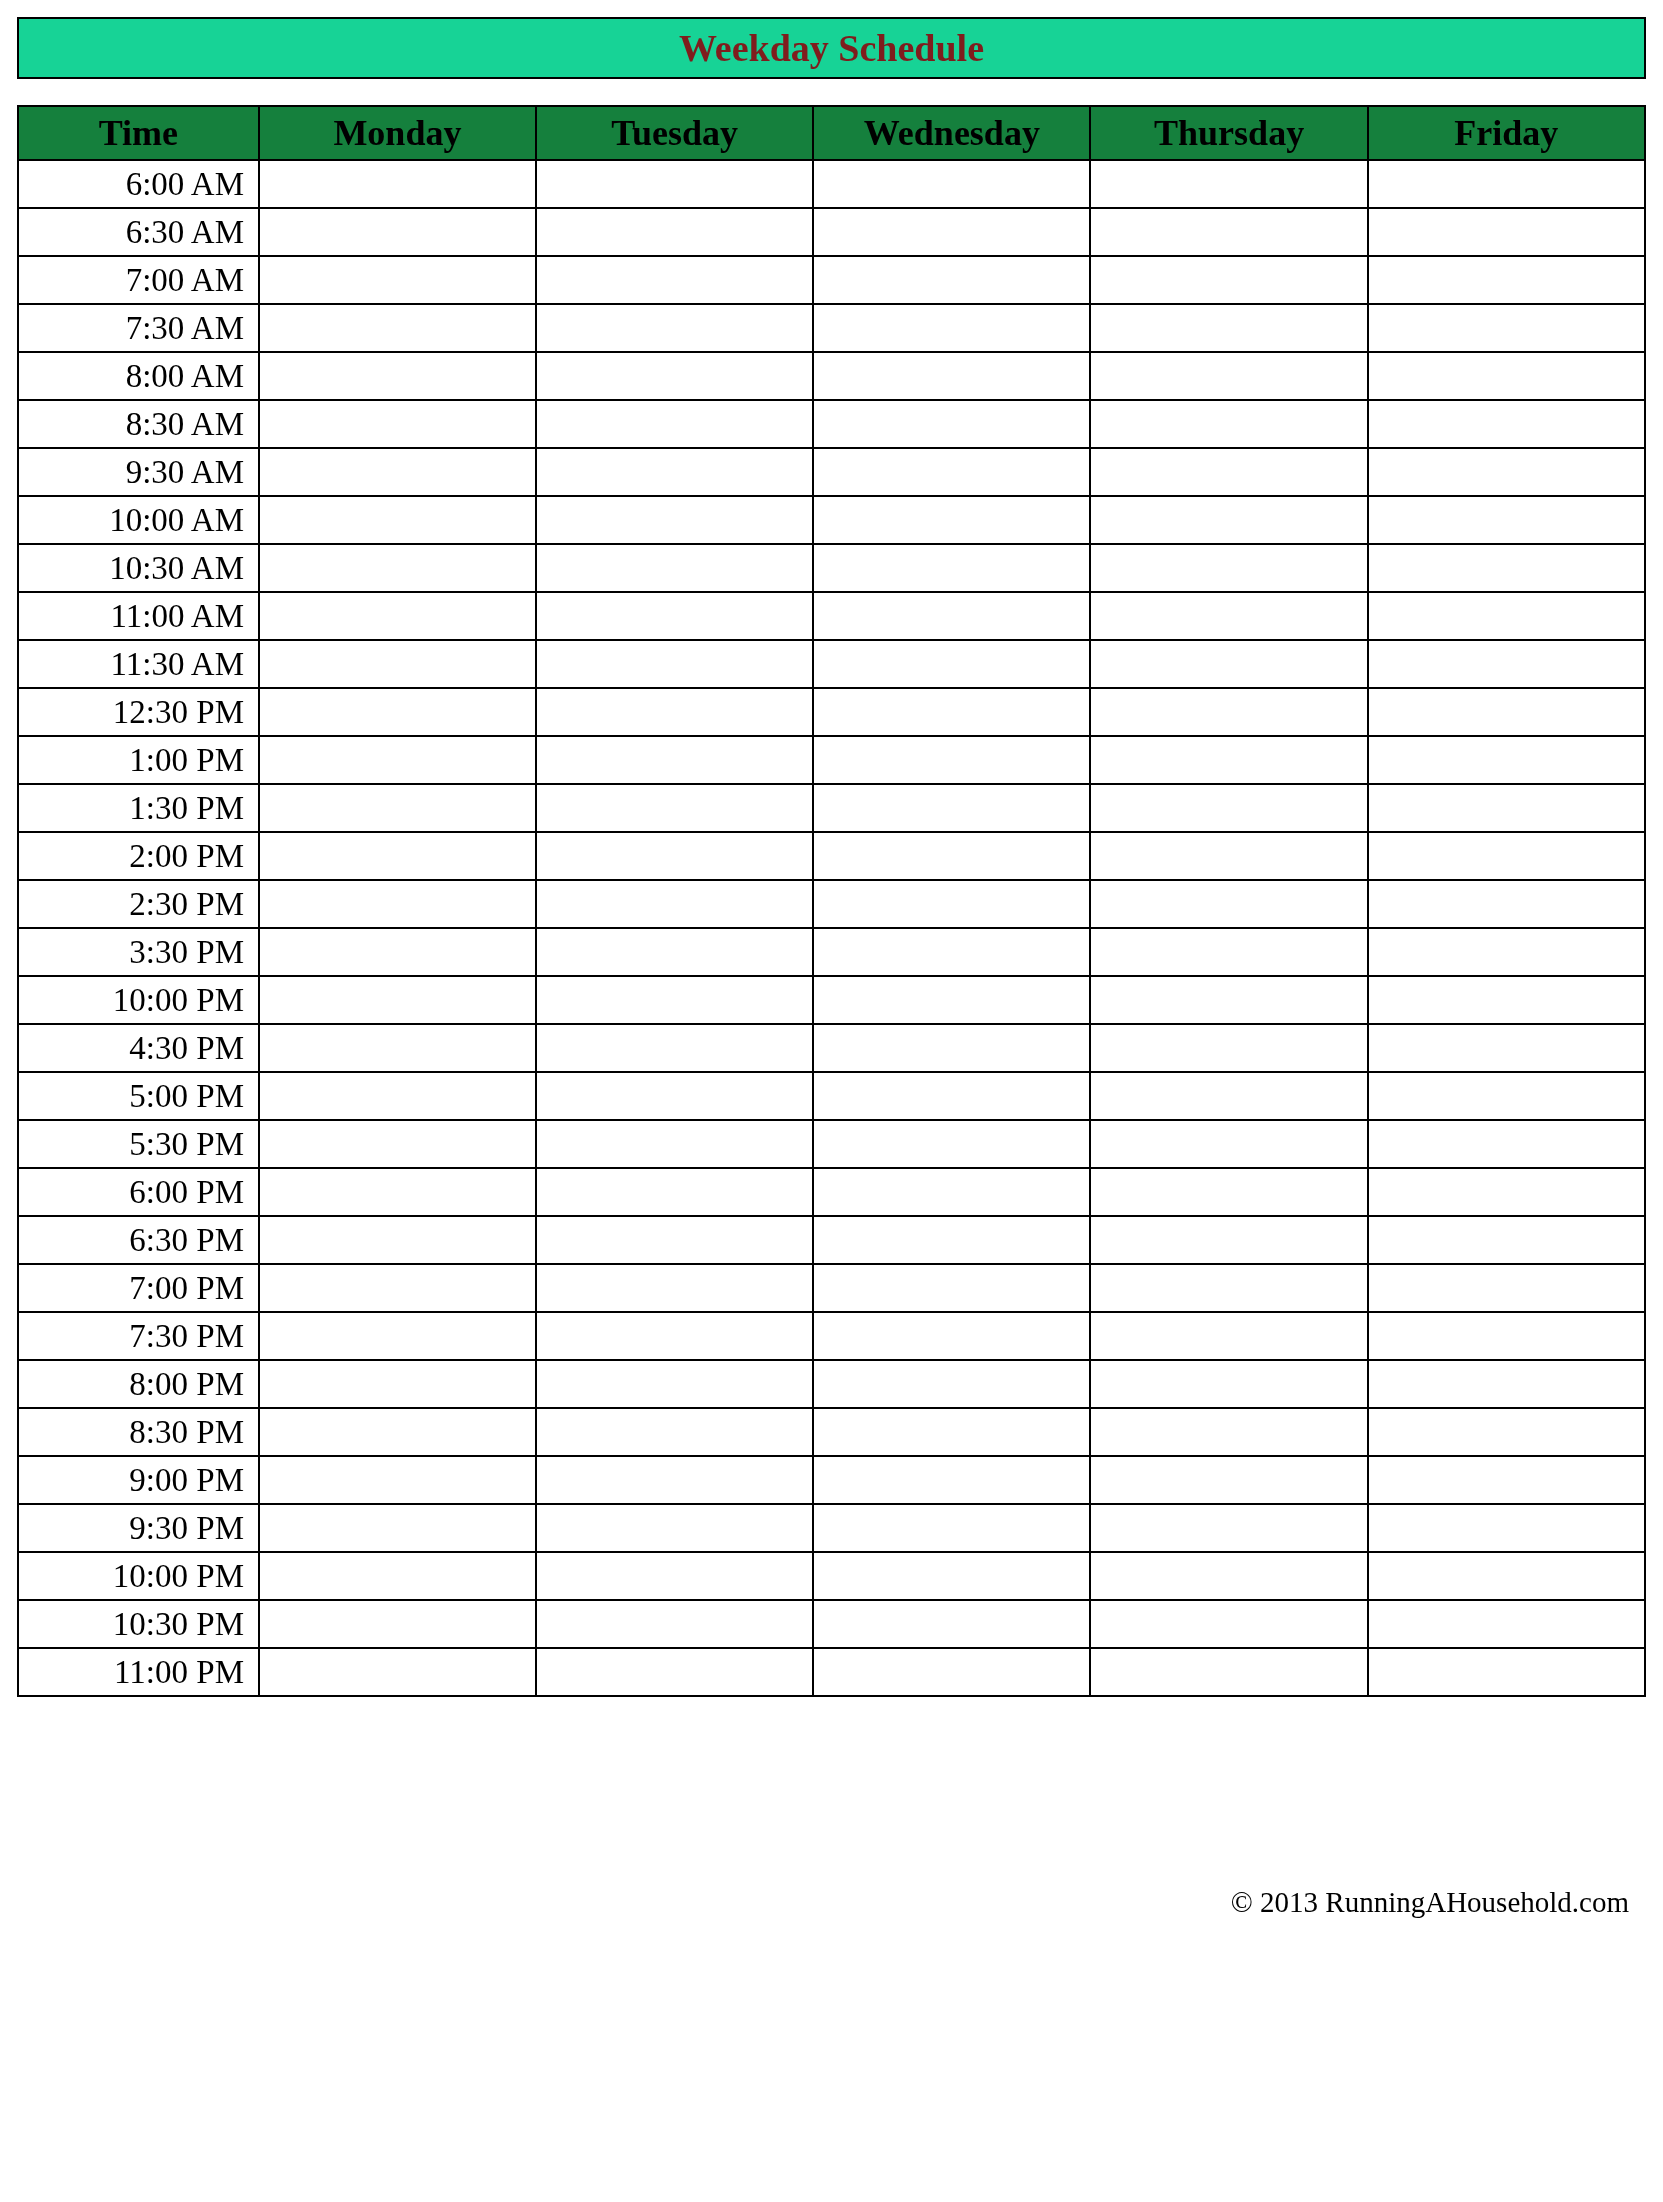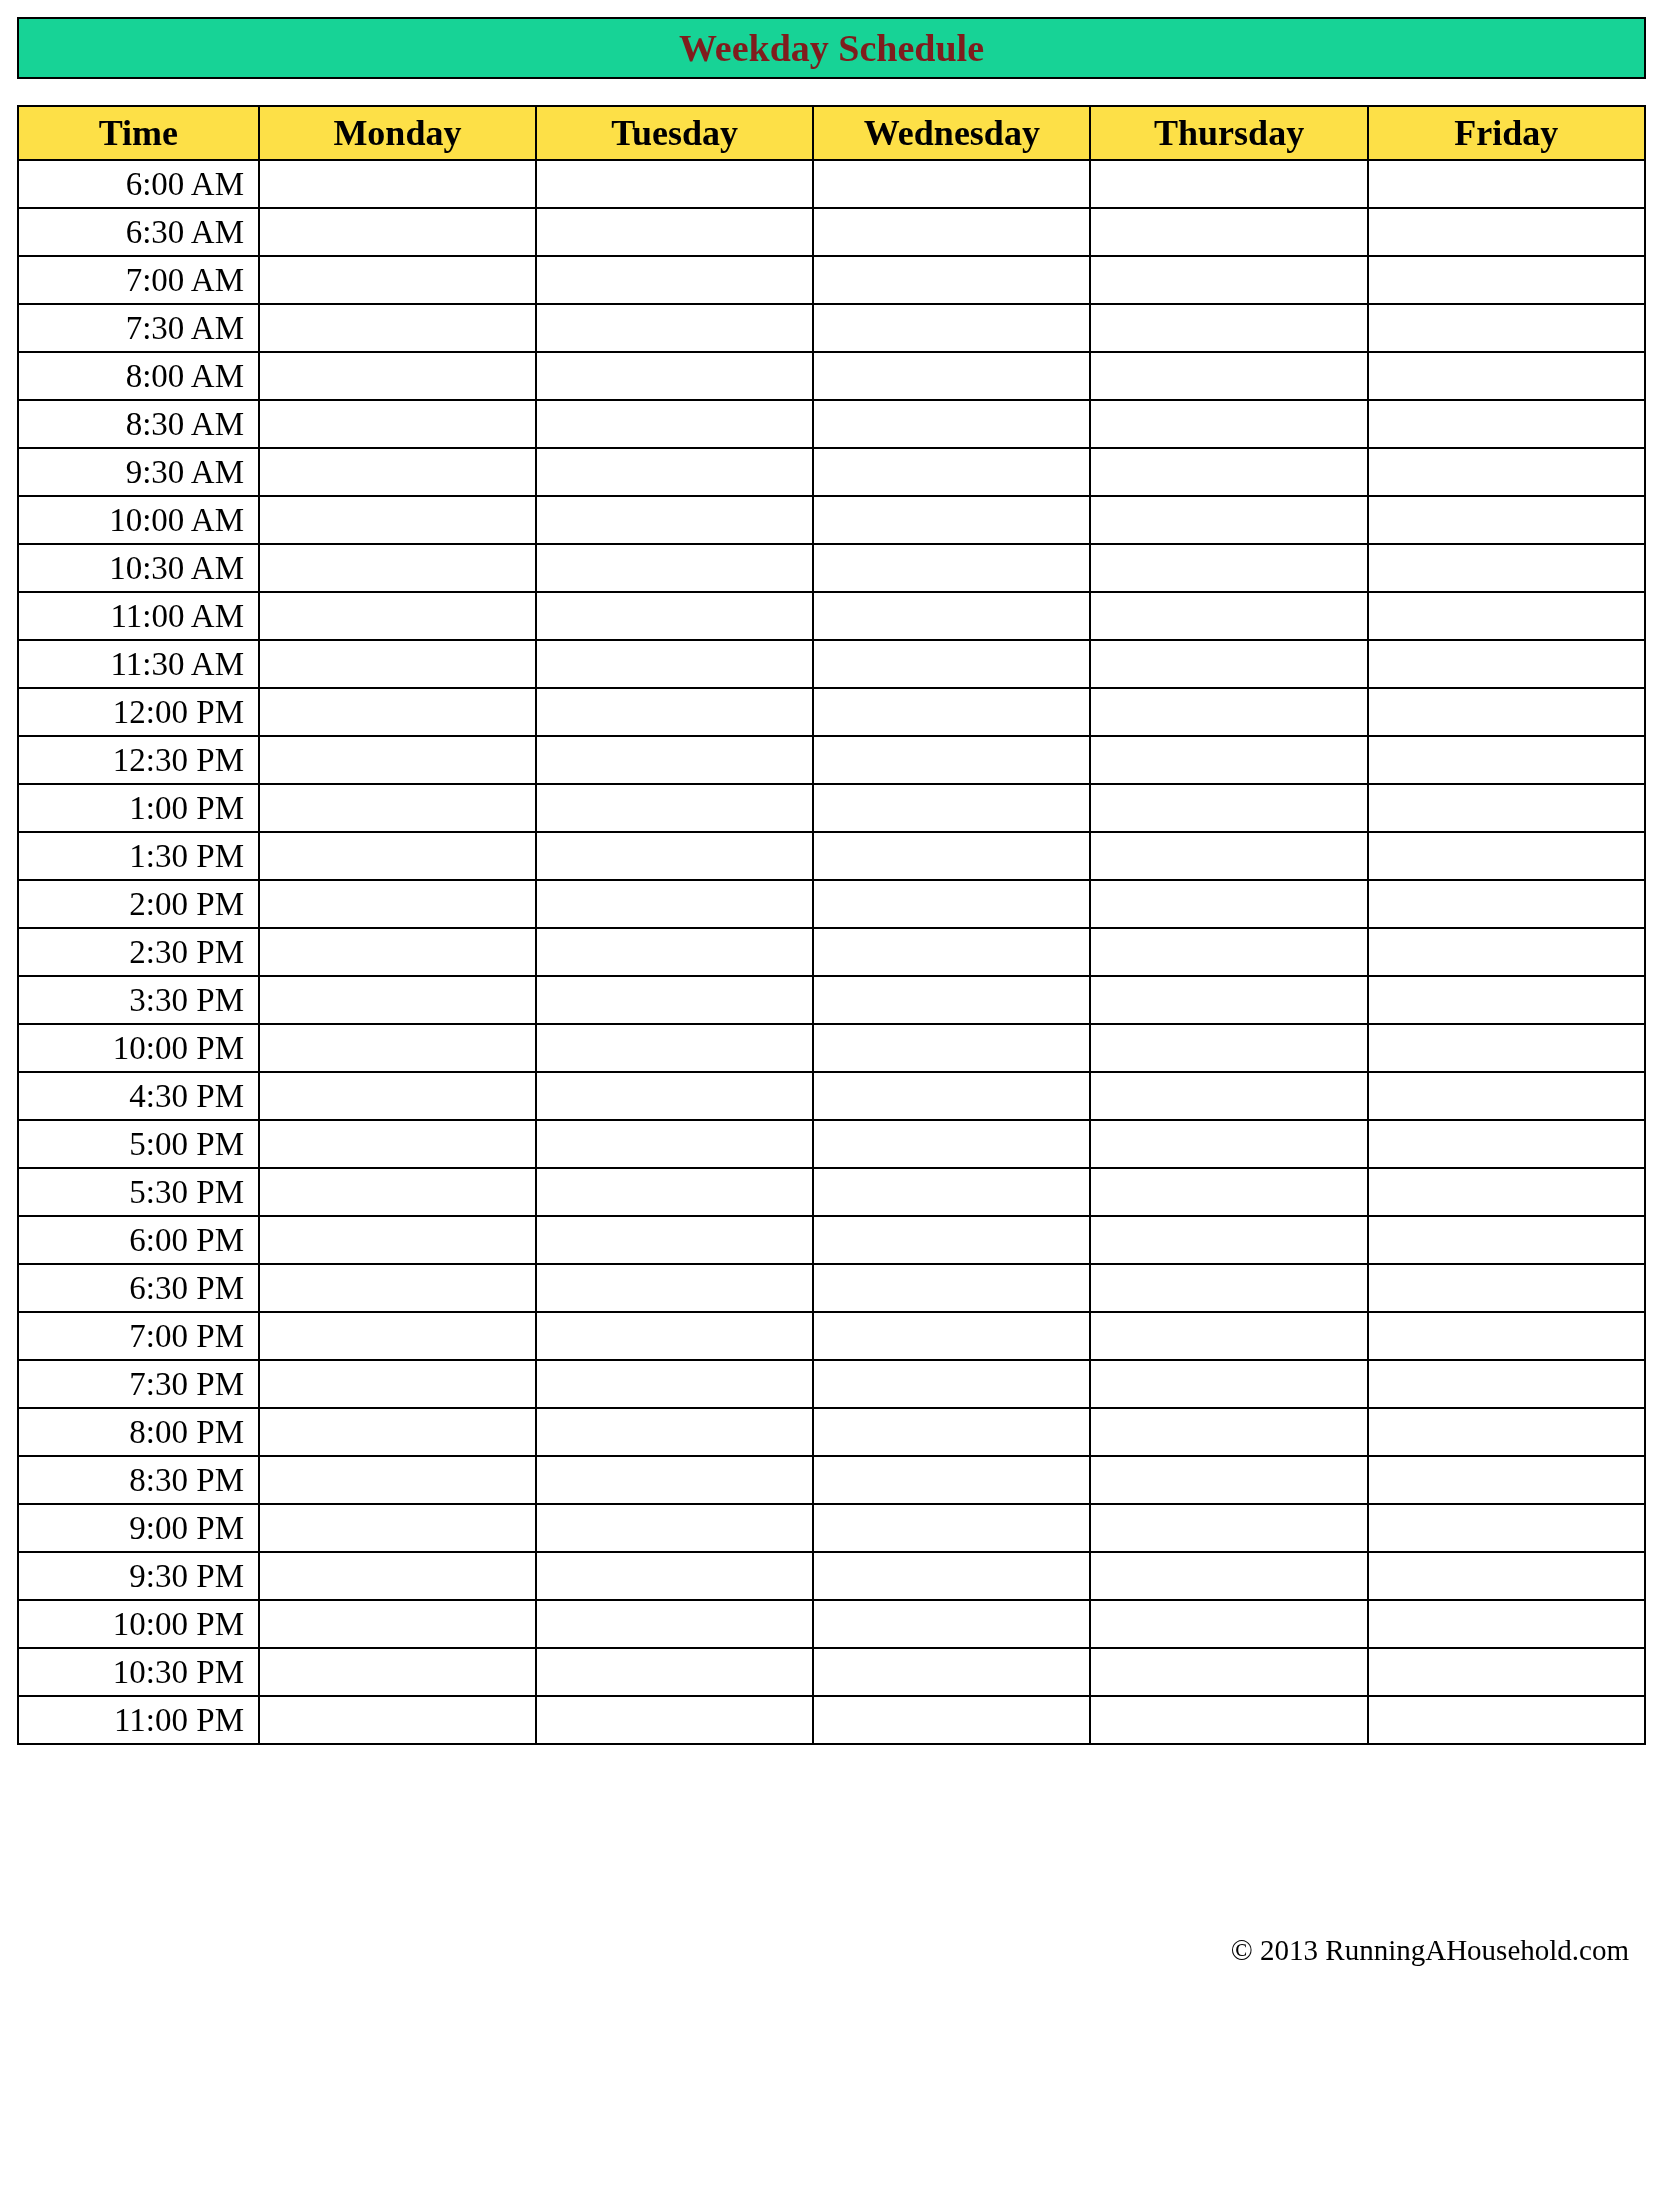--- a/index.html
+++ b/index.html
@@ -25,21 +25,21 @@
       font-size: 38px;
       color: #7f1d1d;
     }
     table.schedule {
       border-collapse: collapse;
       width: calc(100% - 34px);
       margin: 0 17px;
       table-layout: fixed;
     }
     table.schedule th {
-      background: #fde047;
+      background: #15803d;
       border: 2.6px solid #000;
       padding: 5.2px 6.9px;
       font-size: 36px;
       font-weight: bold;
       color: #000;
       height: 53px;
       margin-top: 48px;
     }
     table.schedule td {
       border: 2.6px solid #000;
@@ -173,28 +173,20 @@
         </tr>
         <tr>
           <td class="time-cell">11:30 AM</td>
           <td class="slot-cell"></td>
           <td class="slot-cell"></td>
           <td class="slot-cell"></td>
           <td class="slot-cell"></td>
           <td class="slot-cell"></td>
         </tr>
         <tr>
-          <td class="time-cell">12:00 PM</td>
-          <td class="slot-cell"></td>
-          <td class="slot-cell"></td>
-          <td class="slot-cell"></td>
-          <td class="slot-cell"></td>
-          <td class="slot-cell"></td>
-        </tr>
-        <tr>
           <td class="time-cell">12:30 PM</td>
           <td class="slot-cell"></td>
           <td class="slot-cell"></td>
           <td class="slot-cell"></td>
           <td class="slot-cell"></td>
           <td class="slot-cell"></td>
         </tr>
         <tr>
           <td class="time-cell">1:00 PM</td>
           <td class="slot-cell"></td>

